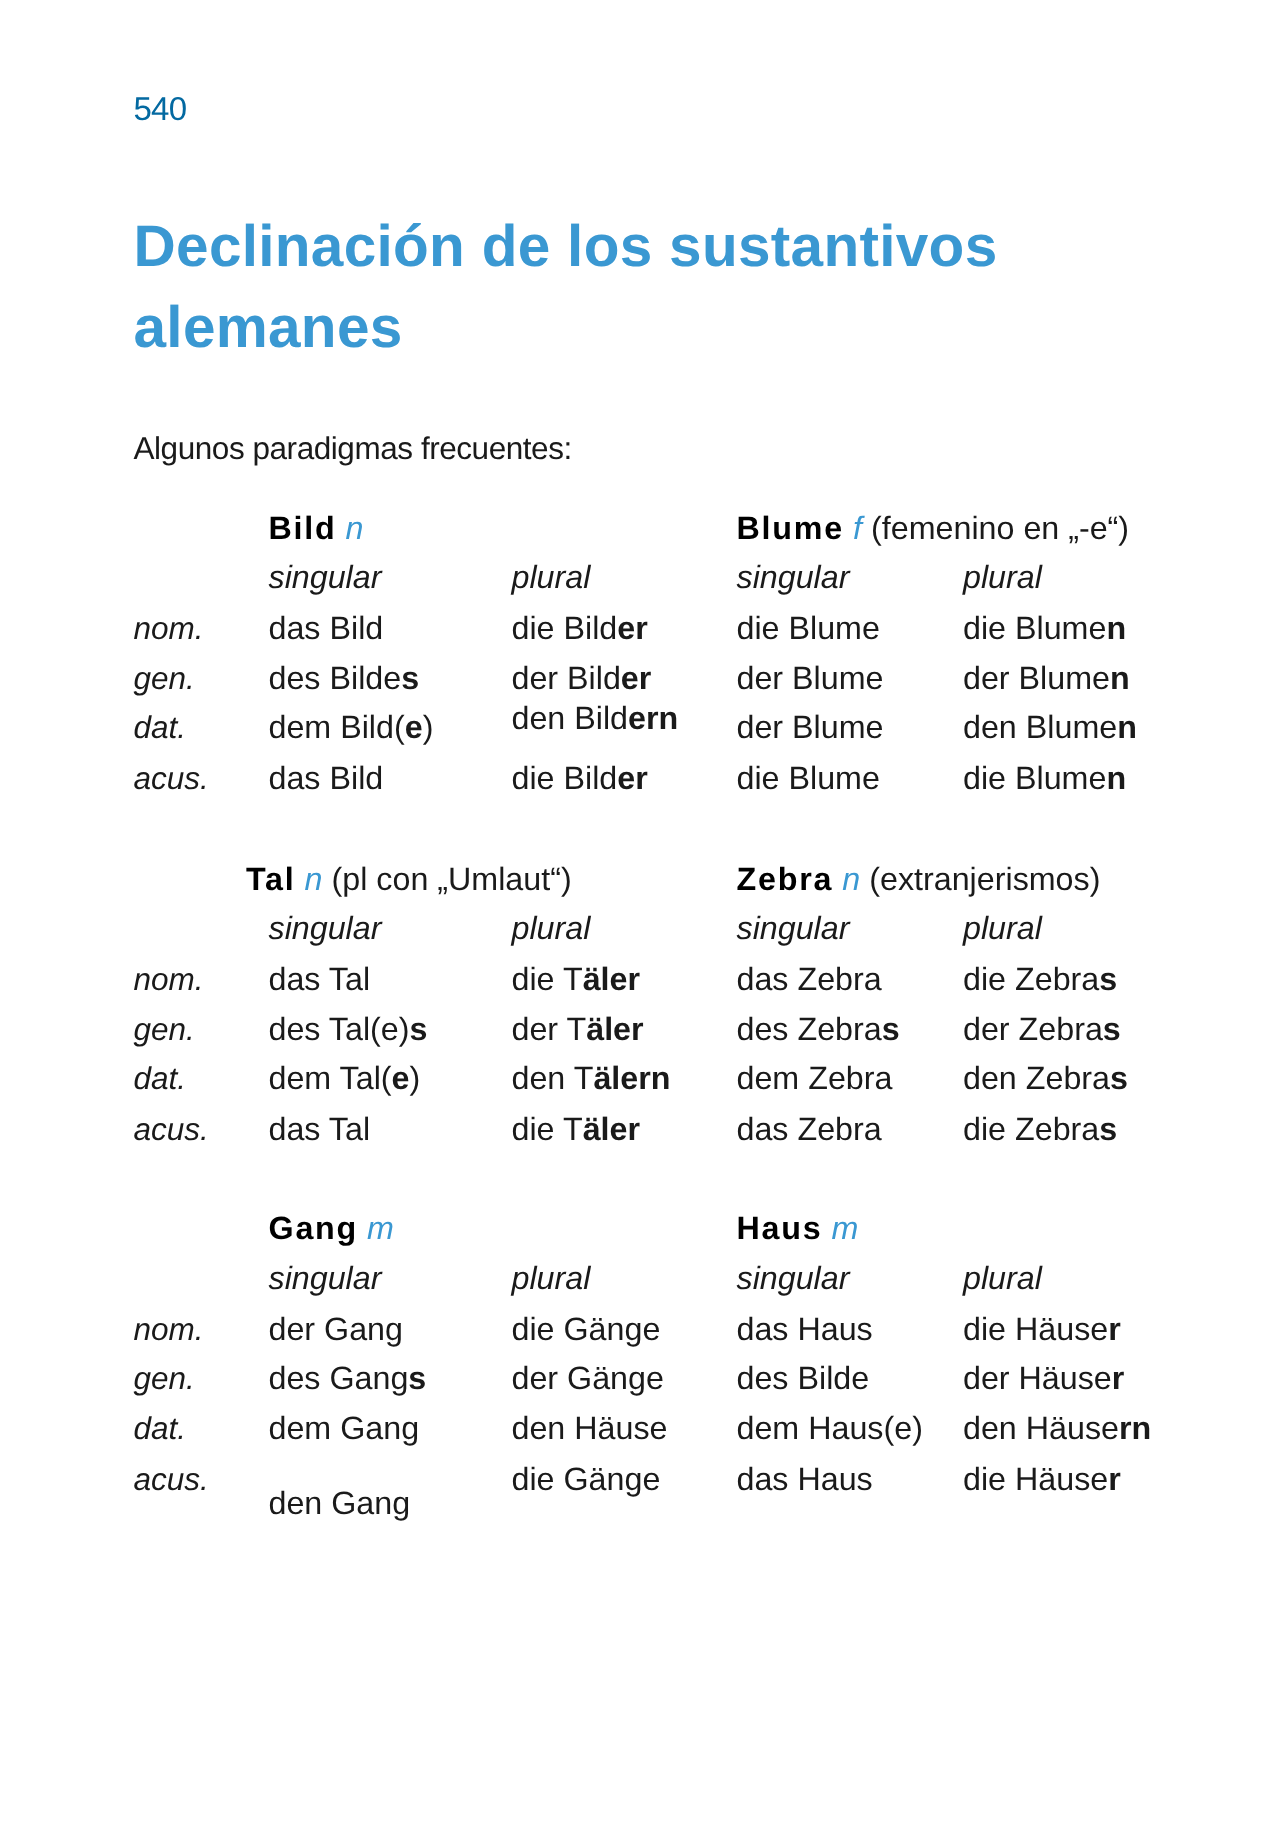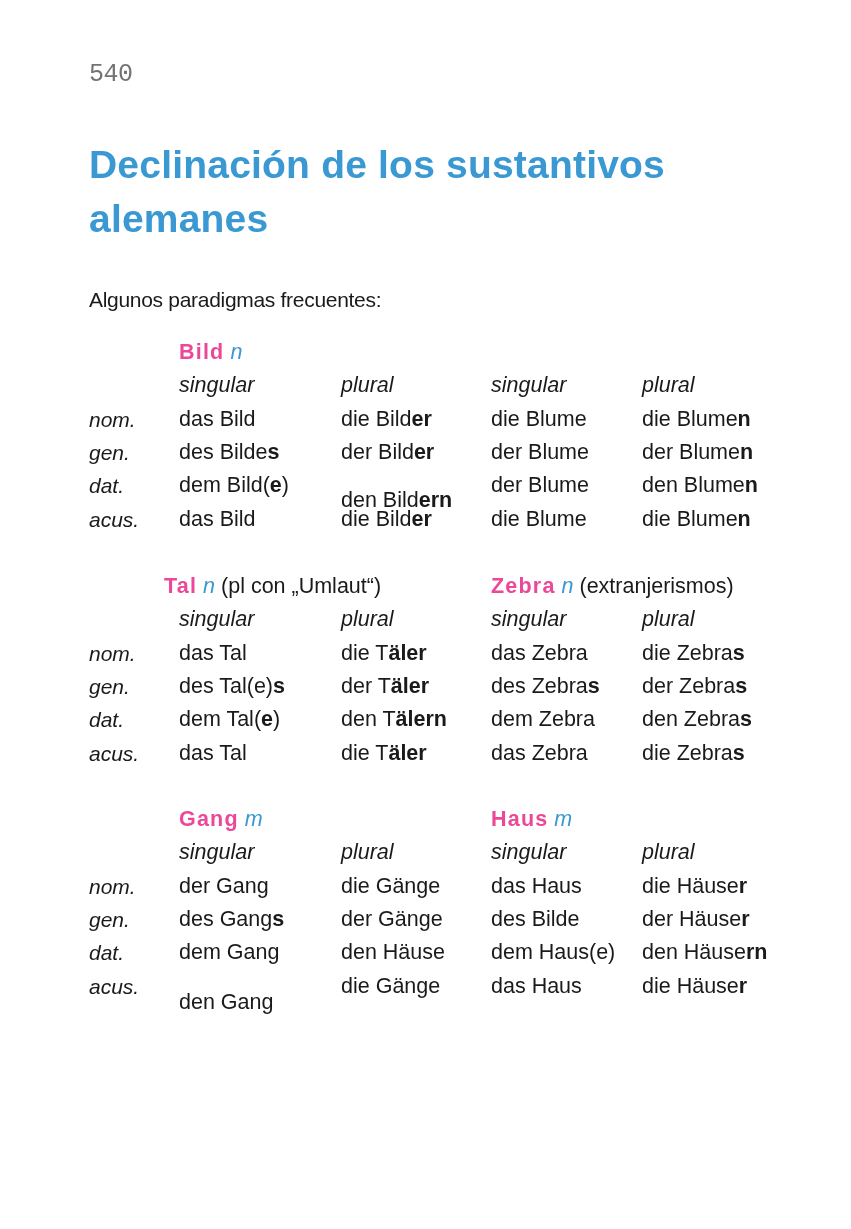--- a/index.html
+++ b/index.html
@@ -3,42 +3,42 @@
 <meta charset="utf-8">
 <style>
   html, body { margin: 0; padding: 0; background: #ffffff; }
   body {
     width: 851px; height: 1229px; position: relative; overflow: hidden;
     font-family: "DejaVu Sans", "Liberation Sans", sans-serif;
     color: #1a1a1a;
   }
   .page-number {
     position: absolute; left: 89px; top: 60px;
-    font-size: 25px; letter-spacing: -0.5px; color: #737373;
-    font-family: Liberation Mono, monospace;
+    font-size: 22px; letter-spacing: -0.5px; color: #0369a1;
+    font-family: Liberation Sans, sans-serif;
   }
   .title {
     position: absolute; left: 89px; top: 138px; width: 700px;
     font-size: 39px; line-height: 54px; font-weight: bold;
     color: #3a98d2; margin: 0;
     font-family: "Liberation Sans", sans-serif;
     letter-spacing: 0.2px;
   }
   .intro {
     position: absolute; left: 89px; top: 288px;
     font-size: 21px; font-family: "Liberation Sans", sans-serif;
     letter-spacing: -0.3px;
   }
   .block {
     position: absolute; font-family: "Liberation Sans", sans-serif;
     font-size: 21.5px;
   }
   .row { position: absolute; white-space: nowrap; height: 33px; line-height: 33px; }
   .case { position: absolute; left: 89px; font-style: italic; font-size: 21px; }
-  .hdr-word { color: #ec4899; font-weight: bold; letter-spacing: 1.2px; }
+  .hdr-word { color: #000000; font-weight: bold; letter-spacing: 1.2px; }
   .hdr-gender { color: #3a98d2; font-style: italic; }
   .hdr-note { color: #1a1a1a; }
   .colhead { font-style: italic; }
   b.end { font-weight: bold; }
 </style>
 </head>
 <body>
 
 <div class="page-number">540</div>
 <h1 class="title">Declinación de los sustantivos alemanes</h1>
@@ -50,26 +50,27 @@
       <div class="row colhead" style="left: 179px; top: 33.3px;">singular</div>
       <div class="row colhead" style="left: 341px; top: 33.3px;">plural</div>
       <div class="row case" style="top: 66.6px;">nom.</div>
       <div class="row" style="left: 179px; top: 66.6px;">das Bild</div>
       <div class="row" style="left: 341px; top: 66.6px;">die Bild<b class="end">er</b></div>
       <div class="row case" style="top: 99.9px;">gen.</div>
       <div class="row" style="left: 179px; top: 99.9px;">des Bilde<b class="end">s</b></div>
       <div class="row" style="left: 341px; top: 99.9px;">der Bild<b class="end">er</b></div>
       <div class="row case" style="top: 133.2px;">dat.</div>
       <div class="row" style="left: 179px; top: 133.2px;">dem Bild(<b class="end">e</b>)</div>
-      <div class="row" style="left: 341px; top: 148px; text-align: right;">den Bild<b class="end">ern</b></div>
+      <div class="row" style="left: 341px; top: 127px; text-align: right;">den Bild<b class="end">ern</b></div>
       <div class="row case" style="top: 166.5px;">acus.</div>
       <div class="row" style="left: 179px; top: 166.5px;">das Bild</div>
       <div class="row" style="left: 341px; top: 166.5px;">die Bild<b class="end">er</b></div>
     </div>
     <div class="block" style="left: 0px; top: 336px; width: 851px; height: 200px;">
+      <div class="row" style="left: 491px; top: 0px;"><span class="hdr-word">Blume</span> <span class="hdr-gender">f</span> <span class="hdr-note">(femenino en „-e“)</span></div>
       <div class="row colhead" style="left: 491px; top: 33.3px;">singular</div>
       <div class="row colhead" style="left: 642px; top: 33.3px;">plural</div>
       <div class="row" style="left: 491px; top: 66.6px;">die Blume</div>
       <div class="row" style="left: 642px; top: 66.6px;">die Blume<b class="end">n</b></div>
       <div class="row" style="left: 491px; top: 99.9px;">der Blume</div>
       <div class="row" style="left: 642px; top: 99.9px;">der Blume<b class="end">n</b></div>
       <div class="row" style="left: 491px; top: 133.2px;">der Blume</div>
       <div class="row" style="left: 642px; top: 133.2px;">den Blume<b class="end">n</b></div>
       <div class="row" style="left: 491px; top: 166.5px;">die Blume</div>
       <div class="row" style="left: 642px; top: 166.5px;">die Blume<b class="end">n</b></div>

